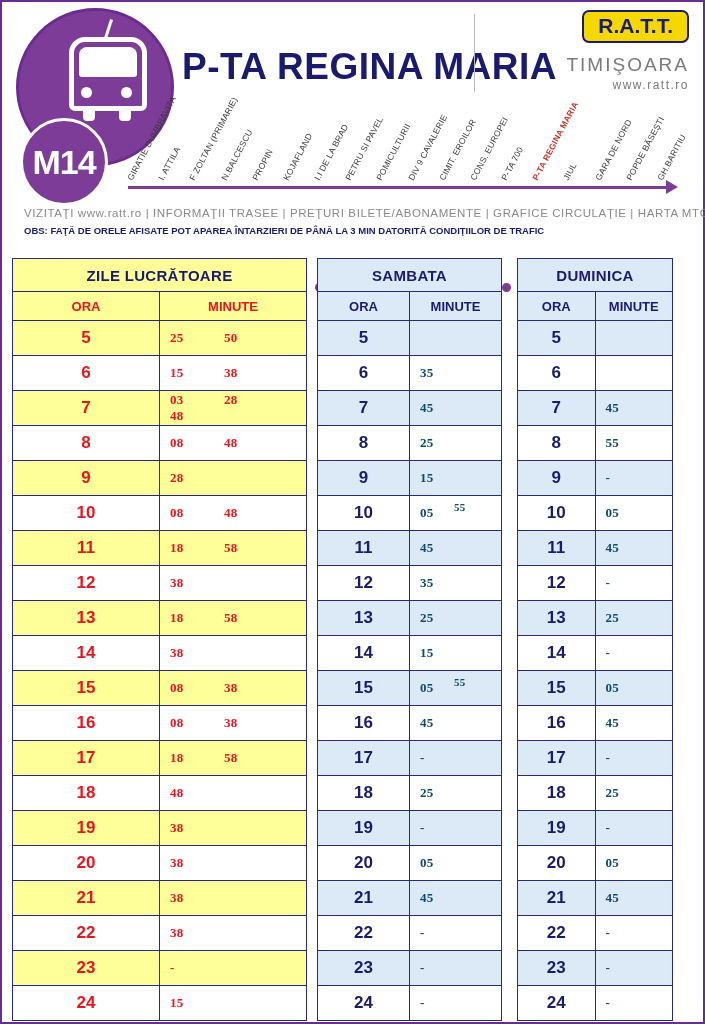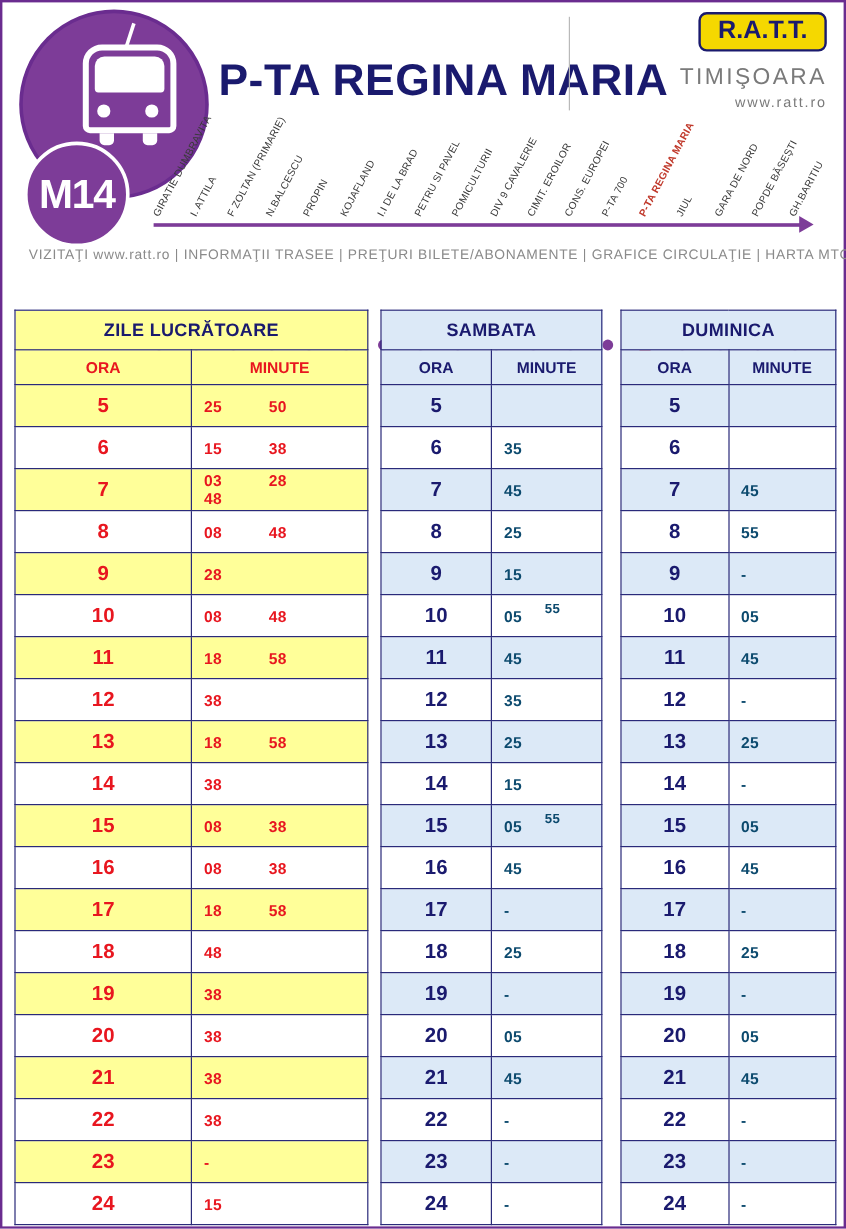--- a/index.html
+++ b/index.html
@@ -264,21 +264,21 @@
     position: absolute;
     border-collapse: collapse;
     table-layout: fixed;
   }
   .tbl td, .tbl th {
     border: 1px solid #2a2a7a;
     padding: 0;
   }
   .tbl-weekday { left: 10px; top: 0; width: 295px; }
   .tbl-sat     { left: 315px; top: 0; width: 185px; }
-  .tbl-sun     { left: 515px; top: 0; width: 180px; }
+  .tbl-sun     { left: 515px; top: 0; width: 156px; }
 
   .t-title {
     height: 32px;
     text-align: center;
     font-size: 15px;
     font-weight: bold;
     letter-spacing: 0.3px;
   }
   .t-title.yellow { background: #ffff99; color: #1a1a6e; }
   .t-title.blue   { background: #dce9f7; color: #1a1a6e; }
@@ -302,20 +302,21 @@
   }
   .hr-y { color: #e8161f; }
   .hr-b { color: #1a1a6e; }
 
   .min-cell {
     height: 34px;
     padding-left: 10px !important;
     font-size: 13px;
     font-weight: bold;
     letter-spacing: 0.3px;
+    font-family: Liberation Serif, serif;
   }
   .min-y { color: #e8161f; }
   .min-b { color: #0c4a6e; }
   .min-cell .m {
     display: inline-block;
     min-width: 34px;
   }
   .min-cell .m.wide { min-width: 54px; }
   .min-cell .sup {
     font-size: 11px;
@@ -438,20 +439,21 @@
           </div>
         </div>
     </div>
 
     <div class="links">
       <span>VIZITAŢI</span>
       <span class="site">www.ratt.ro</span>
       <span id="links-host"><span> | </span><span class="lk">INFORMAŢII TRASEE</span><span> | </span><span class="lk">PREŢURI BILETE/ABONAMENTE</span><span> | </span><span class="lk">GRAFICE CIRCULAŢIE</span><span> | </span><span class="lk">HARTA MTC</span></span>
     </div>
 
+    <div class="obs">OBS: FAŢĂ DE ORELE AFISATE POT APAREA ÎNTARZIERI DE PÂNĂ LA 3 MIN DATORITĂ CONDIŢIILOR DE TRAFIC</div>
   </div>
 
   <div class="tables">
     <table class="tbl tbl-weekday">
       <tbody id="tbody-weekday">
           <tr>
             <td colspan="2" class="t-title yellow">ZILE LUCRĂTOARE</td>
           </tr>
           <tr>
             <td class="t-head ora-y" style="width: 42px;">ORA</td>

